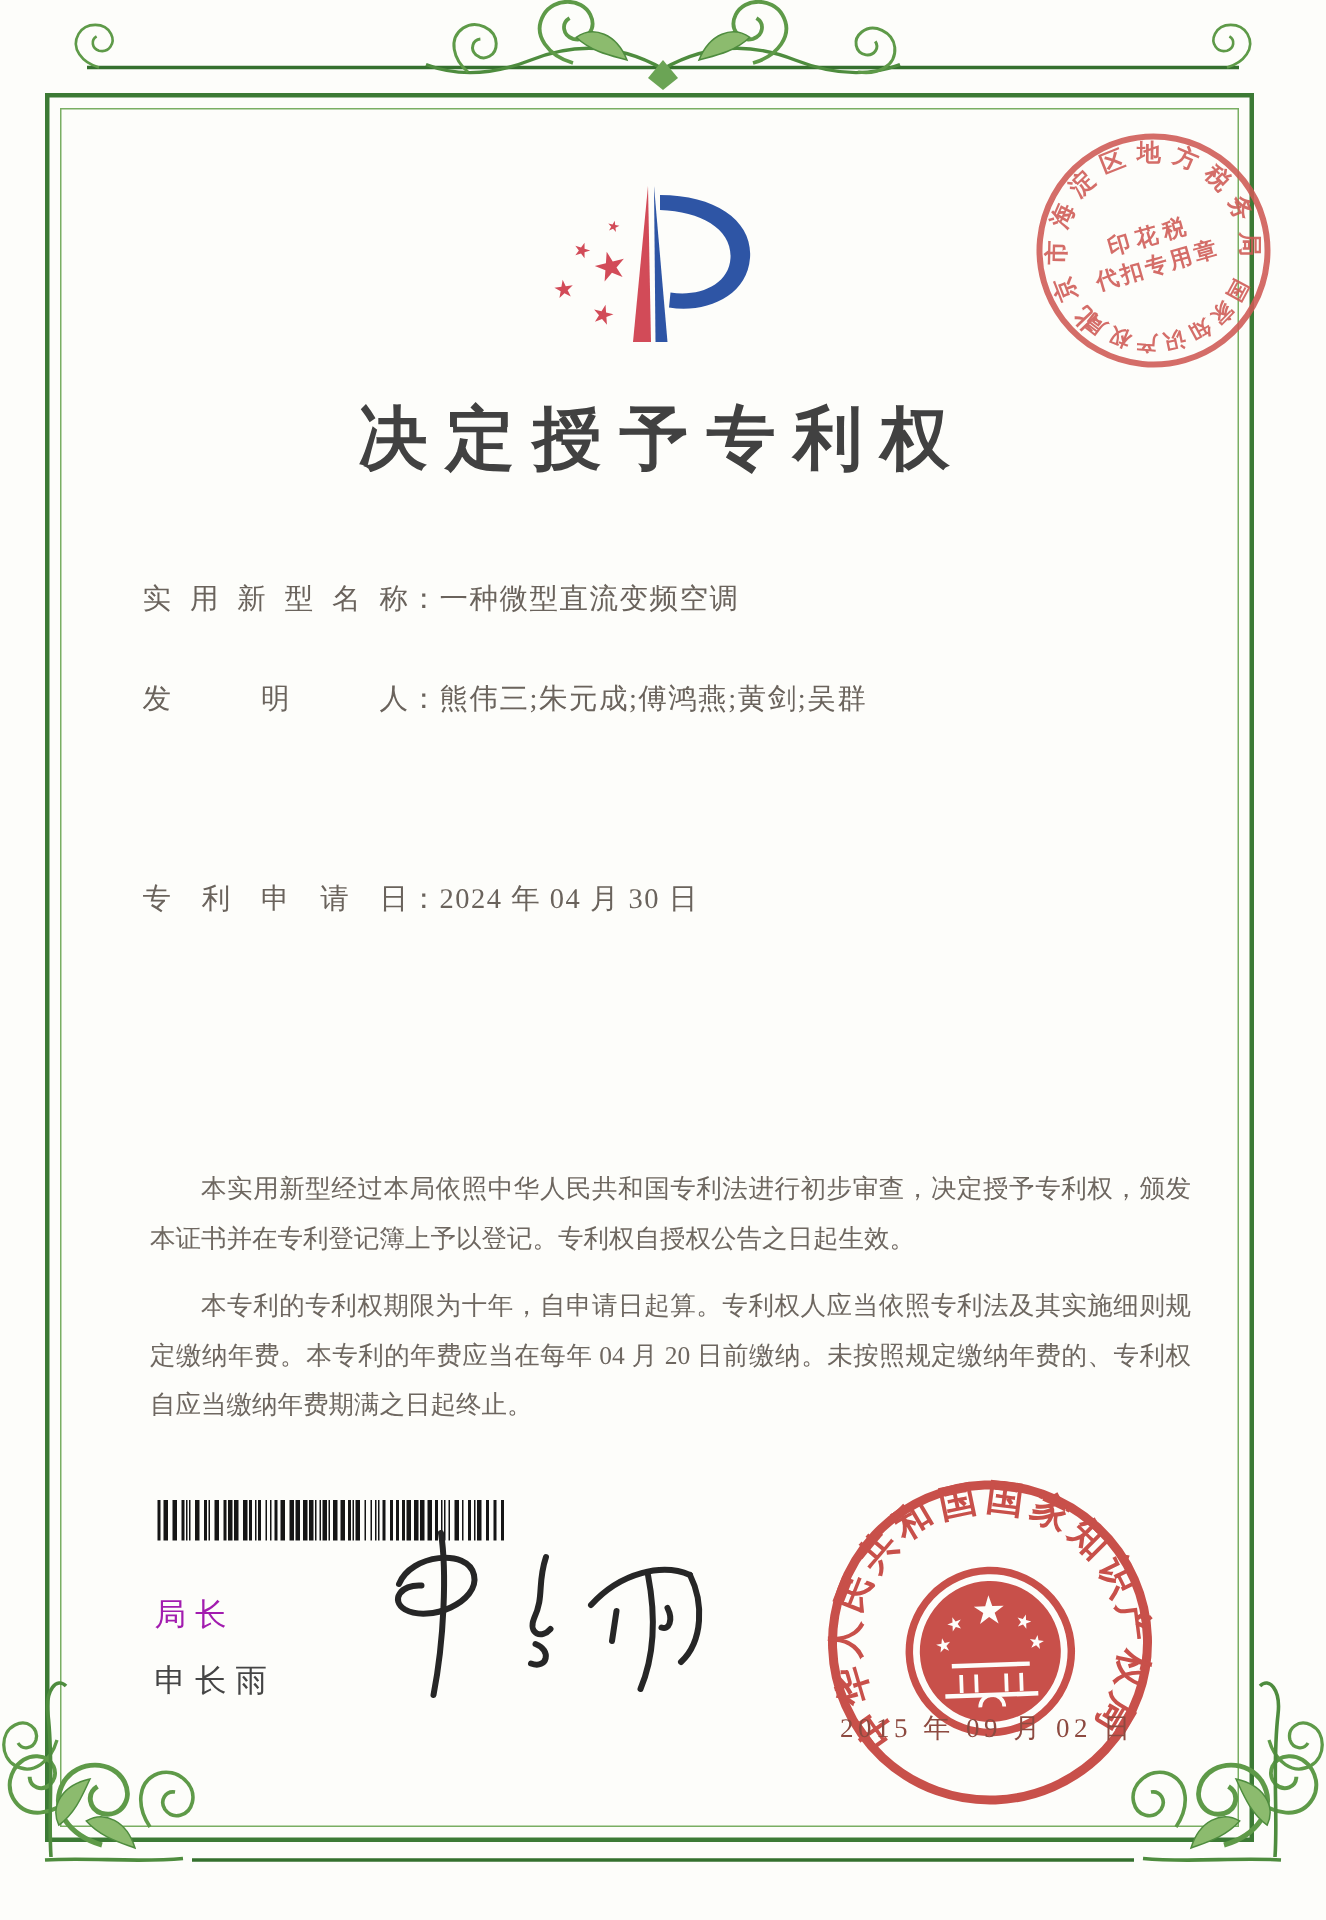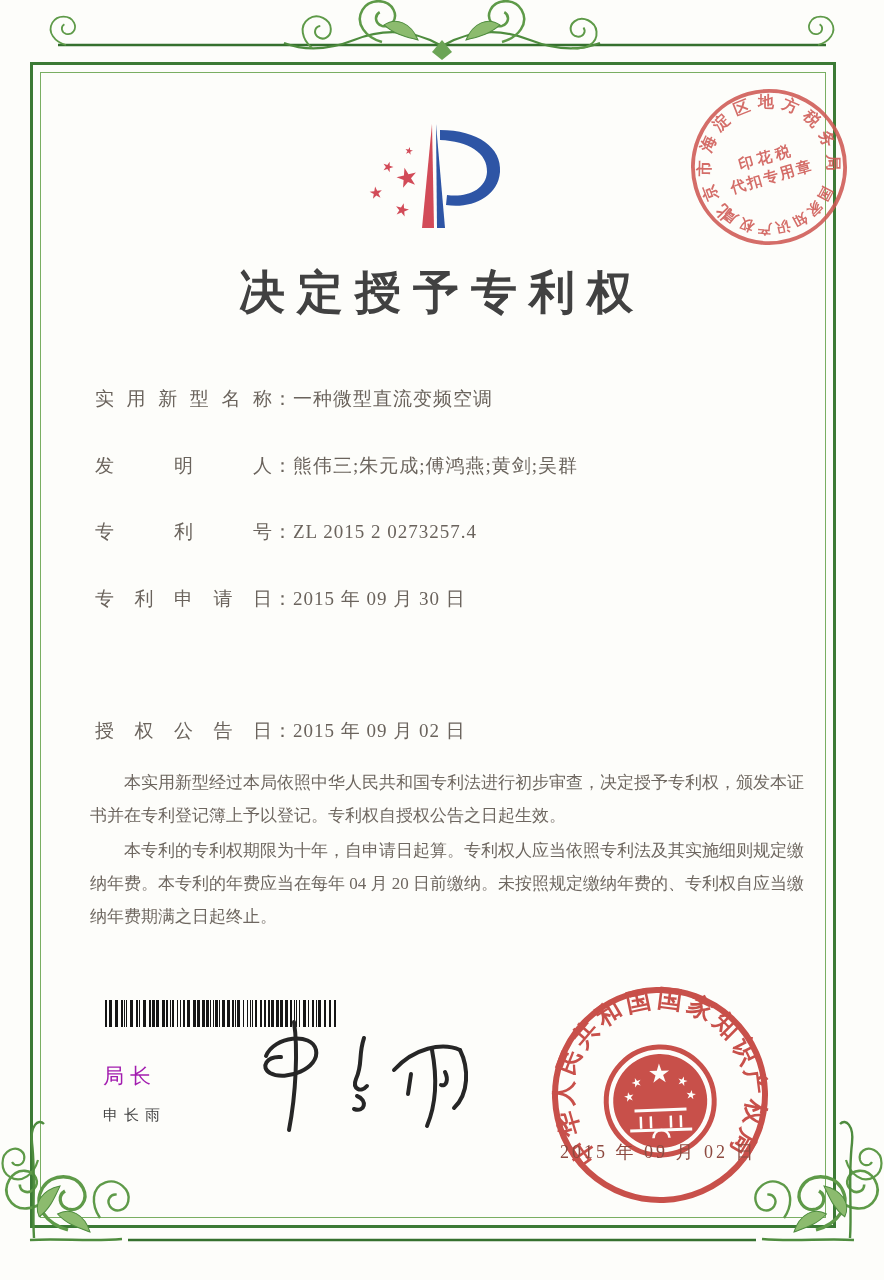--- a/index.html
+++ b/index.html
@@ -19,26 +19,26 @@
   .stamp-small{position:absolute;left:682px;top:80px;transform:rotate(-16deg);opacity:.88;}
   .doc-title{position:absolute;left:0;top:262px;width:100%;text-align:center;
     font-size:46px;font-weight:bold;letter-spacing:12px;color:#414141;}
   
   .field{position:absolute;left:95px;font-size:19px;color:#6a635c;letter-spacing:1px;white-space:nowrap;}
   .field .fl{display:inline-block;width:178px;text-align:justify;text-align-last:justify;}
   .f0{top:386px}.f1{top:453px}.f2{top:519px}.f3{top:586px}.f4{top:651px}.f5{top:718px}
   
   .body-text{position:absolute;left:88px;top:764px;width:718px;color:#6e6760;
     font-size:17px;line-height:33px;text-align:justify;}
-  .body-text p{margin:2px;text-indent:2em;}
+  .body-text p{margin:12px;text-indent:2em;}
   
   .barcode{position:absolute;left:105px;top:1000px;width:336px;height:27px;display:flex;align-items:stretch;}
   .barcode span{display:block;height:100%;background:#151515;}
   .signer-title{position:absolute;left:103px;top:1062px;font-size:21px;letter-spacing:6px;color:#a21caf;}
-  .signer-name{position:absolute;left:103px;top:1106px;font-size:15px;letter-spacing:6px;color:#454545;}
+  .signer-name{position:absolute;left:103px;top:1106px;font-size:21px;letter-spacing:6px;color:#454545;}
   .signature{position:absolute;left:246px;top:1016px;}
   .stamp-big{position:absolute;left:543px;top:978px;transform:rotate(-2deg);opacity:.92;}
   .stamp-date{position:absolute;left:560px;top:1140px;font-size:18px;letter-spacing:3px;color:#8d4a40;z-index:5;}
   .page-foot{position:absolute;left:0;top:1200px;width:100%;text-align:center;
     font-size:15px;letter-spacing:2px;color:#73766f;}
 </style>
 </head>
 <body>
 
 <div class="certificate">
@@ -124,28 +124,22 @@
   </svg>
 
   <div class="doc-title">决定授予专利权</div>
 
   <div class="field f1">
     <span class="fl">发明人</span><span>：</span><span>熊伟三;朱元成;傅鸿燕;黄剑;吴群</span>
   </div>
   <div class="field f0">
     <span class="fl">实用新型名称</span><span>：</span><span>一种微型直流变频空调</span>
   </div>
-  <div class="field f2">
-    <span class="fl">专利号</span><span>：</span><span>ZL 2015 2 0273257.4</span>
-  </div>
   <div class="field f3">
-    <span class="fl">专利申请日</span><span>：</span><span>2015 年 09 月 30 日</span>
-  </div>
-  <div class="field f5">
-    <span class="fl">授权公告日</span><span>：</span><span>2015 年 09 月 02 日</span>
+    <span class="fl">专利申请日</span><span>：</span><span>2024 年 04 月 30 日</span>
   </div>
 
   <div class="body-text">
     <p>本实用新型经过本局依照中华人民共和国专利法进行初步审查，决定授予专利权，颁发本证书并在专利登记簿上予以登记。专利权自授权公告之日起生效。</p>
     <p>本专利的专利权期限为十年，自申请日起算。专利权人应当依照专利法及其实施细则规定缴纳年费。本专利的年费应当在每年 04 月 20 日前缴纳。未按照规定缴纳年费的、专利权自应当缴纳年费期满之日起终止。</p>
   </div>
 
   <div class="barcode">
       <span style="width:2px;margin-right:2px"></span>
       <span style="width:3px;margin-right:3px"></span>

